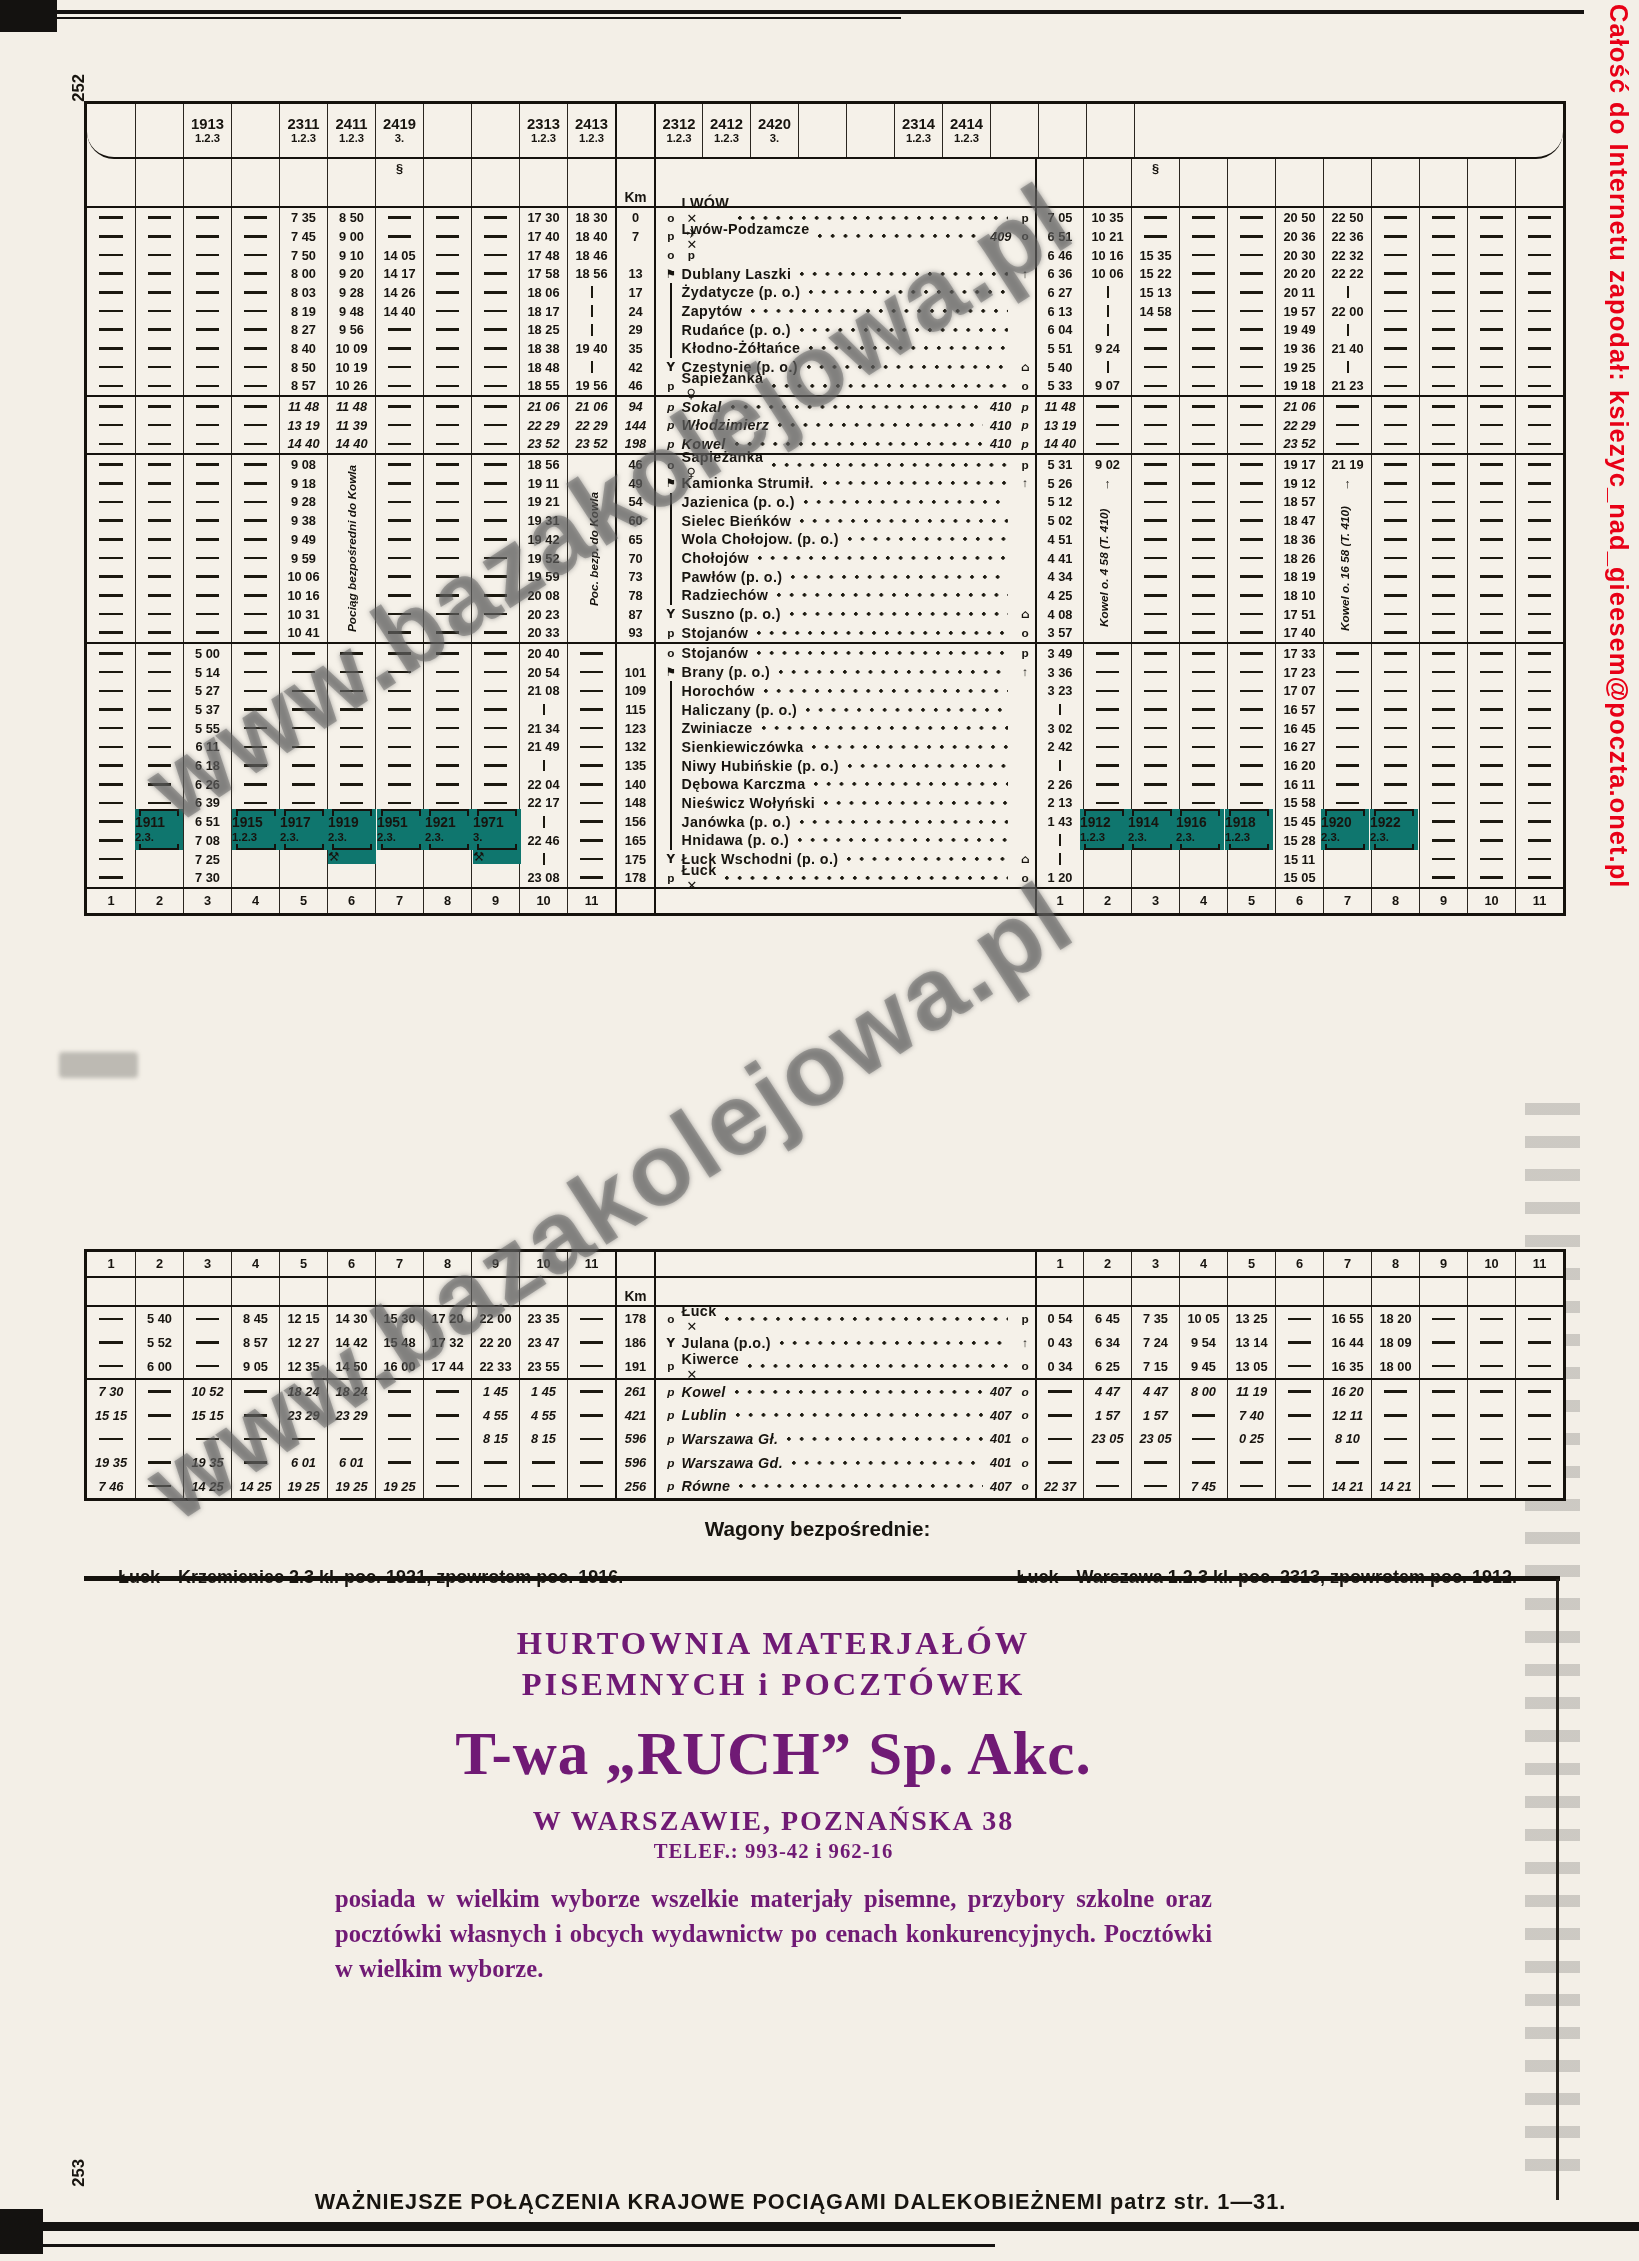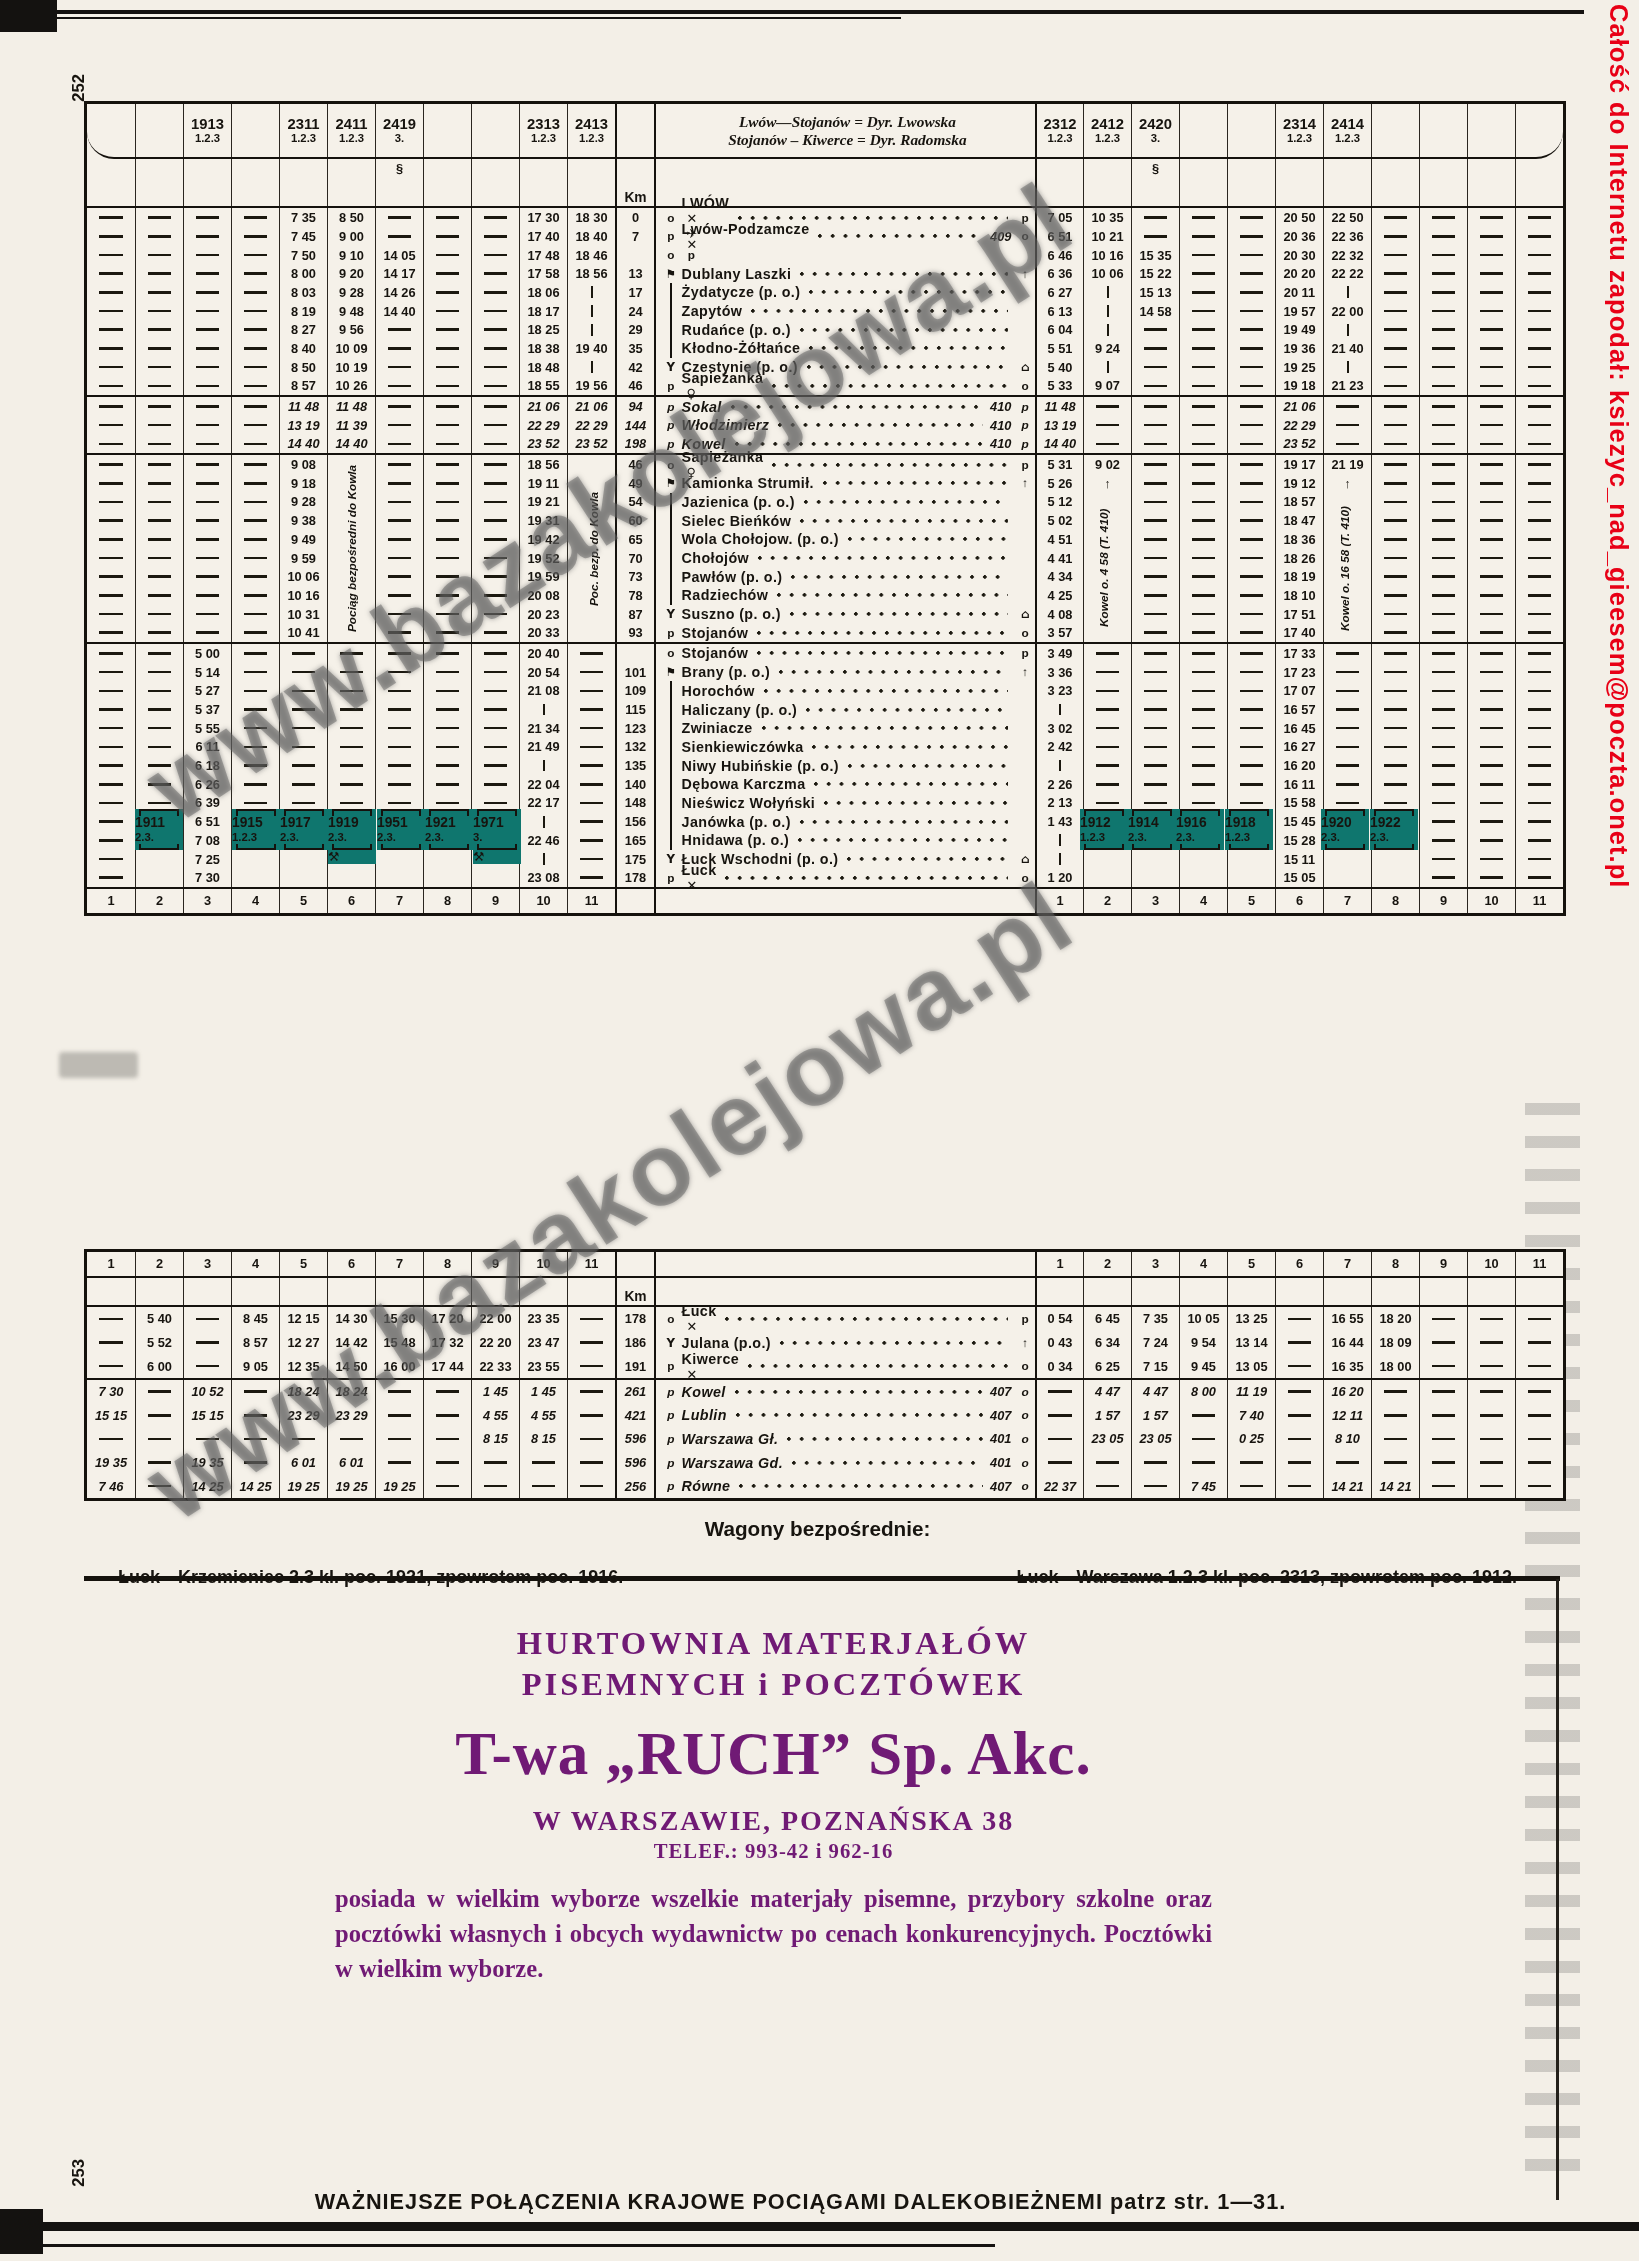--- a/index.html
+++ b/index.html
@@ -137,24 +137,20 @@
           <div class="tc"></div>
           <div class="tc">
             <div class="tnum">2313</div>
             <div class="tcls">1.2.3</div>
           </div>
           <div class="tc">
             <div class="tnum">2413</div>
             <div class="tcls">1.2.3</div>
           </div>
           <div class="tc km"></div>
-          <div class="stn hdrnotes">
-            <div>Lwów—Stojanów = Dyr. Lwowska</div>
-            <div>Stojanów – Kiwerce = Dyr. Radomska</div>
-          </div>
           <div class="tc gstart">
             <div class="tnum">2312</div>
             <div class="tcls">1.2.3</div>
           </div>
           <div class="tc">
             <div class="tnum">2412</div>
             <div class="tcls">1.2.3</div>
           </div>
           <div class="tc">
             <div class="tnum">2420</div>

